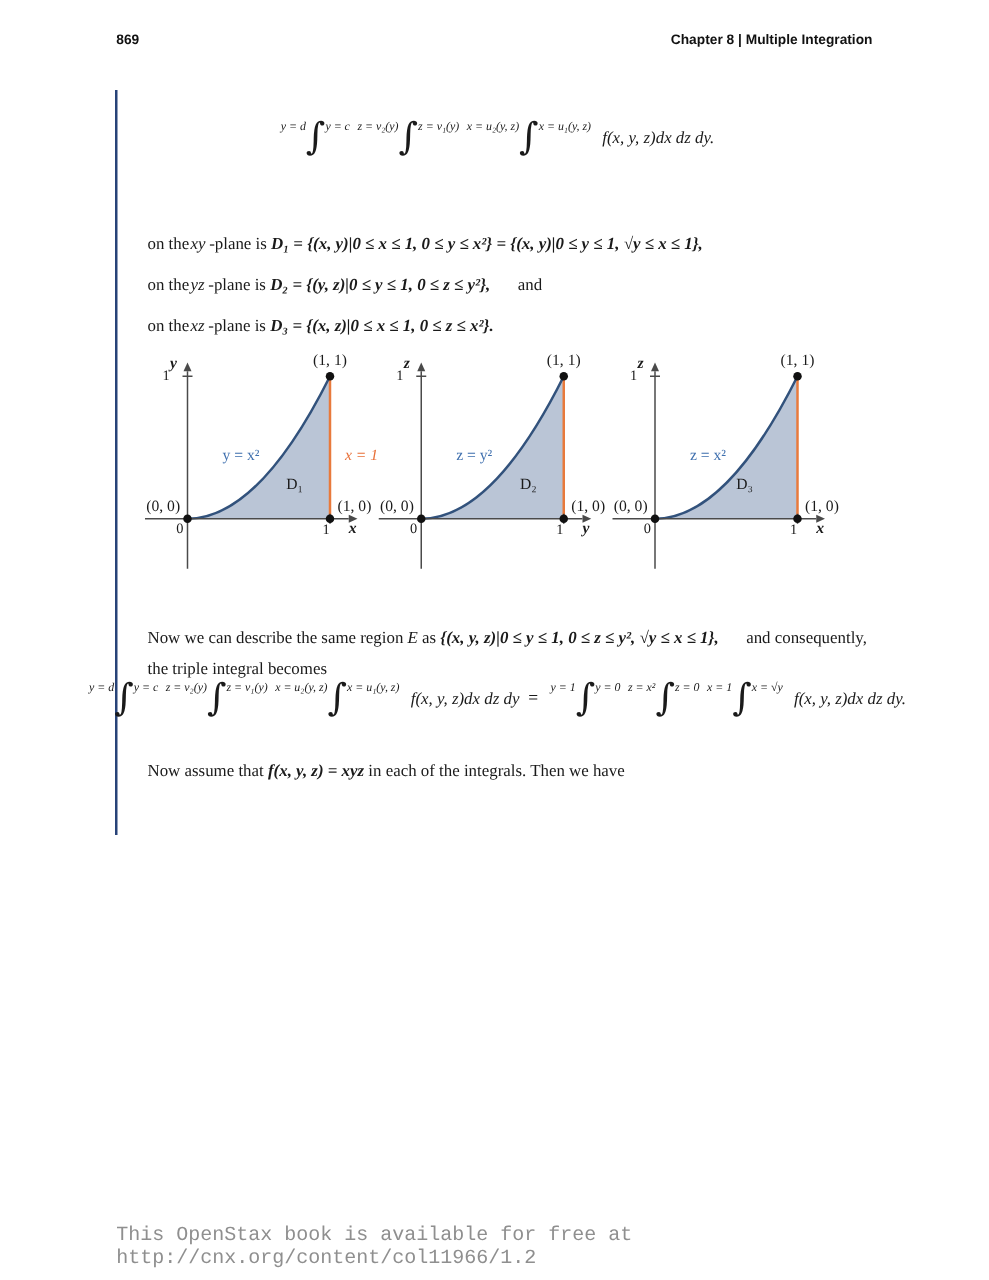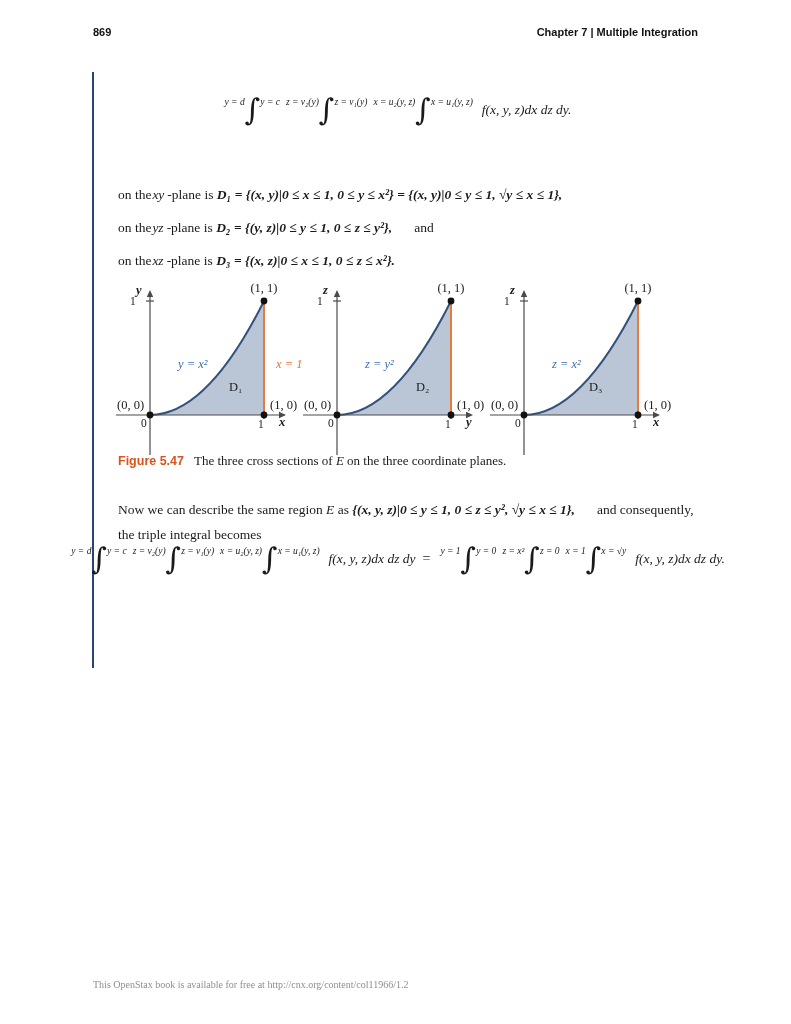--- a/index.html
+++ b/index.html
@@ -23,38 +23,38 @@
   .icol{display:flex;align-items:flex-start;margin:0 3px;}
   .ilim{font-size:9.5px;font-style:italic;line-height:1.15;white-space:nowrap;}
   .isign{font-size:30px;line-height:0.85;font-family:"DejaVu Serif",serif;font-style:normal;}
   .integrand{font-size:13.5px;font-style:italic;margin-left:6px;white-space:nowrap;}
   .eqsign{font-size:14px;margin:0 7px;}
   
   .figrow{position:absolute;left:116px;top:283px;width:566px;height:172px;}
   .graph{position:absolute;top:0;width:188px;height:175px;}
   .graph svg{position:absolute;left:0;top:0;overflow:visible;}
   .glabel{position:absolute;font-size:12.5px;white-space:nowrap;}
-  .curve-label{color:#3e6fae;font-style:italic;}
+  .curve-label{color:#3e6fae;}
   .line-label{color:#e8713a;font-style:italic;}
   .region-label{}
   .axis-letter{font-weight:bold;font-style:italic;}
   .tick-label{font-size:11.5px;}
   .caption{position:absolute;left:118px;top:453px;font-size:13px;white-space:nowrap;}
   .caption .figref{margin-right:10px;}
-  .footer{position:absolute;left:93px;top:979px;font-family:Liberation Serif, serif;
-          font-size:10px;color:#8f8f8f;}
+  .footer{position:absolute;left:93px;top:979px;font-family:Liberation Mono, monospace;
+          font-size:16px;color:#8f8f8f;}
 </style>
 </head>
 <body>
 
 <div class="page">
 
   <div class="hdr">
     <span>869</span>
-    <span>Chapter 7 | Multiple Integration</span>
+    <span>Chapter 8 | Multiple Integration</span>
   </div>
 
   <div class="vrule"></div>
 
   <div class="eq" style="top:97px;">
     <div class="igroup">
       <div class="icol">
         <span class="ilim">y = d</span>
         <span class="isign">∫</span>
         <span class="ilim">y = c</span>
@@ -164,23 +164,20 @@
       <span class="glabel line-label" style="left:160px;top:74px;"></span>
       <span class="glabel region-label" style="left:99px;top:97px;">D₃</span>
       <span class="glabel" style="left:1px;top:115px;">(0, 0)</span>
       <span class="glabel" style="left:154px;top:115px;">(1, 0)</span>
       <span class="glabel tick-label" style="left:25px;top:134px;">0</span>
       <span class="glabel tick-label" style="left:142px;top:135px;">1</span>
       <span class="glabel axis-letter" style="left:163px;top:132px;">x</span>
     </div>
   </div>
 
-  <div class="caption">
-    <span class="figref">Figure 5.47</span><span>The three cross sections of </span><span class="it">E</span><span> on the three coordinate planes.</span>
-  </div>
 
   <div class="line" style="left:118px;top:502px;">
     <span>Now we can describe the same region </span><span class="it">E</span><span> as </span><span class="math">{(x, y, z)|0 ≤ y ≤ 1, 0 ≤ z ≤ y², √y ≤ x ≤ 1},</span><span class="post-gap">and consequently,</span>
   </div>
   <div class="line" style="left:118px;top:527px;">
     <span>the triple integral becomes</span>
   </div>
 
   <div class="eq" style="top:546px;">
     <div class="igroup">
@@ -215,18 +212,21 @@
       </div>
       <div class="icol">
         <span class="ilim">x = 1</span>
         <span class="isign">∫</span>
         <span class="ilim">x = √y</span>
       </div>
       <span class="integrand">f(x, y, z)dx dz dy.</span>
     </div>
   </div>
 
+  <div class="line" style="left:118px;top:609px;">
+    <span>Now assume that </span><span class="math">f(x, y, z) = xyz</span><span> in each of the integrals. Then we have</span>
+  </div>
 
   <div class="footer">
     <span>This OpenStax book is available for free at http://cnx.org/content/col11966/1.2</span>
   </div>
 
 </div>
 
 </body></html>

